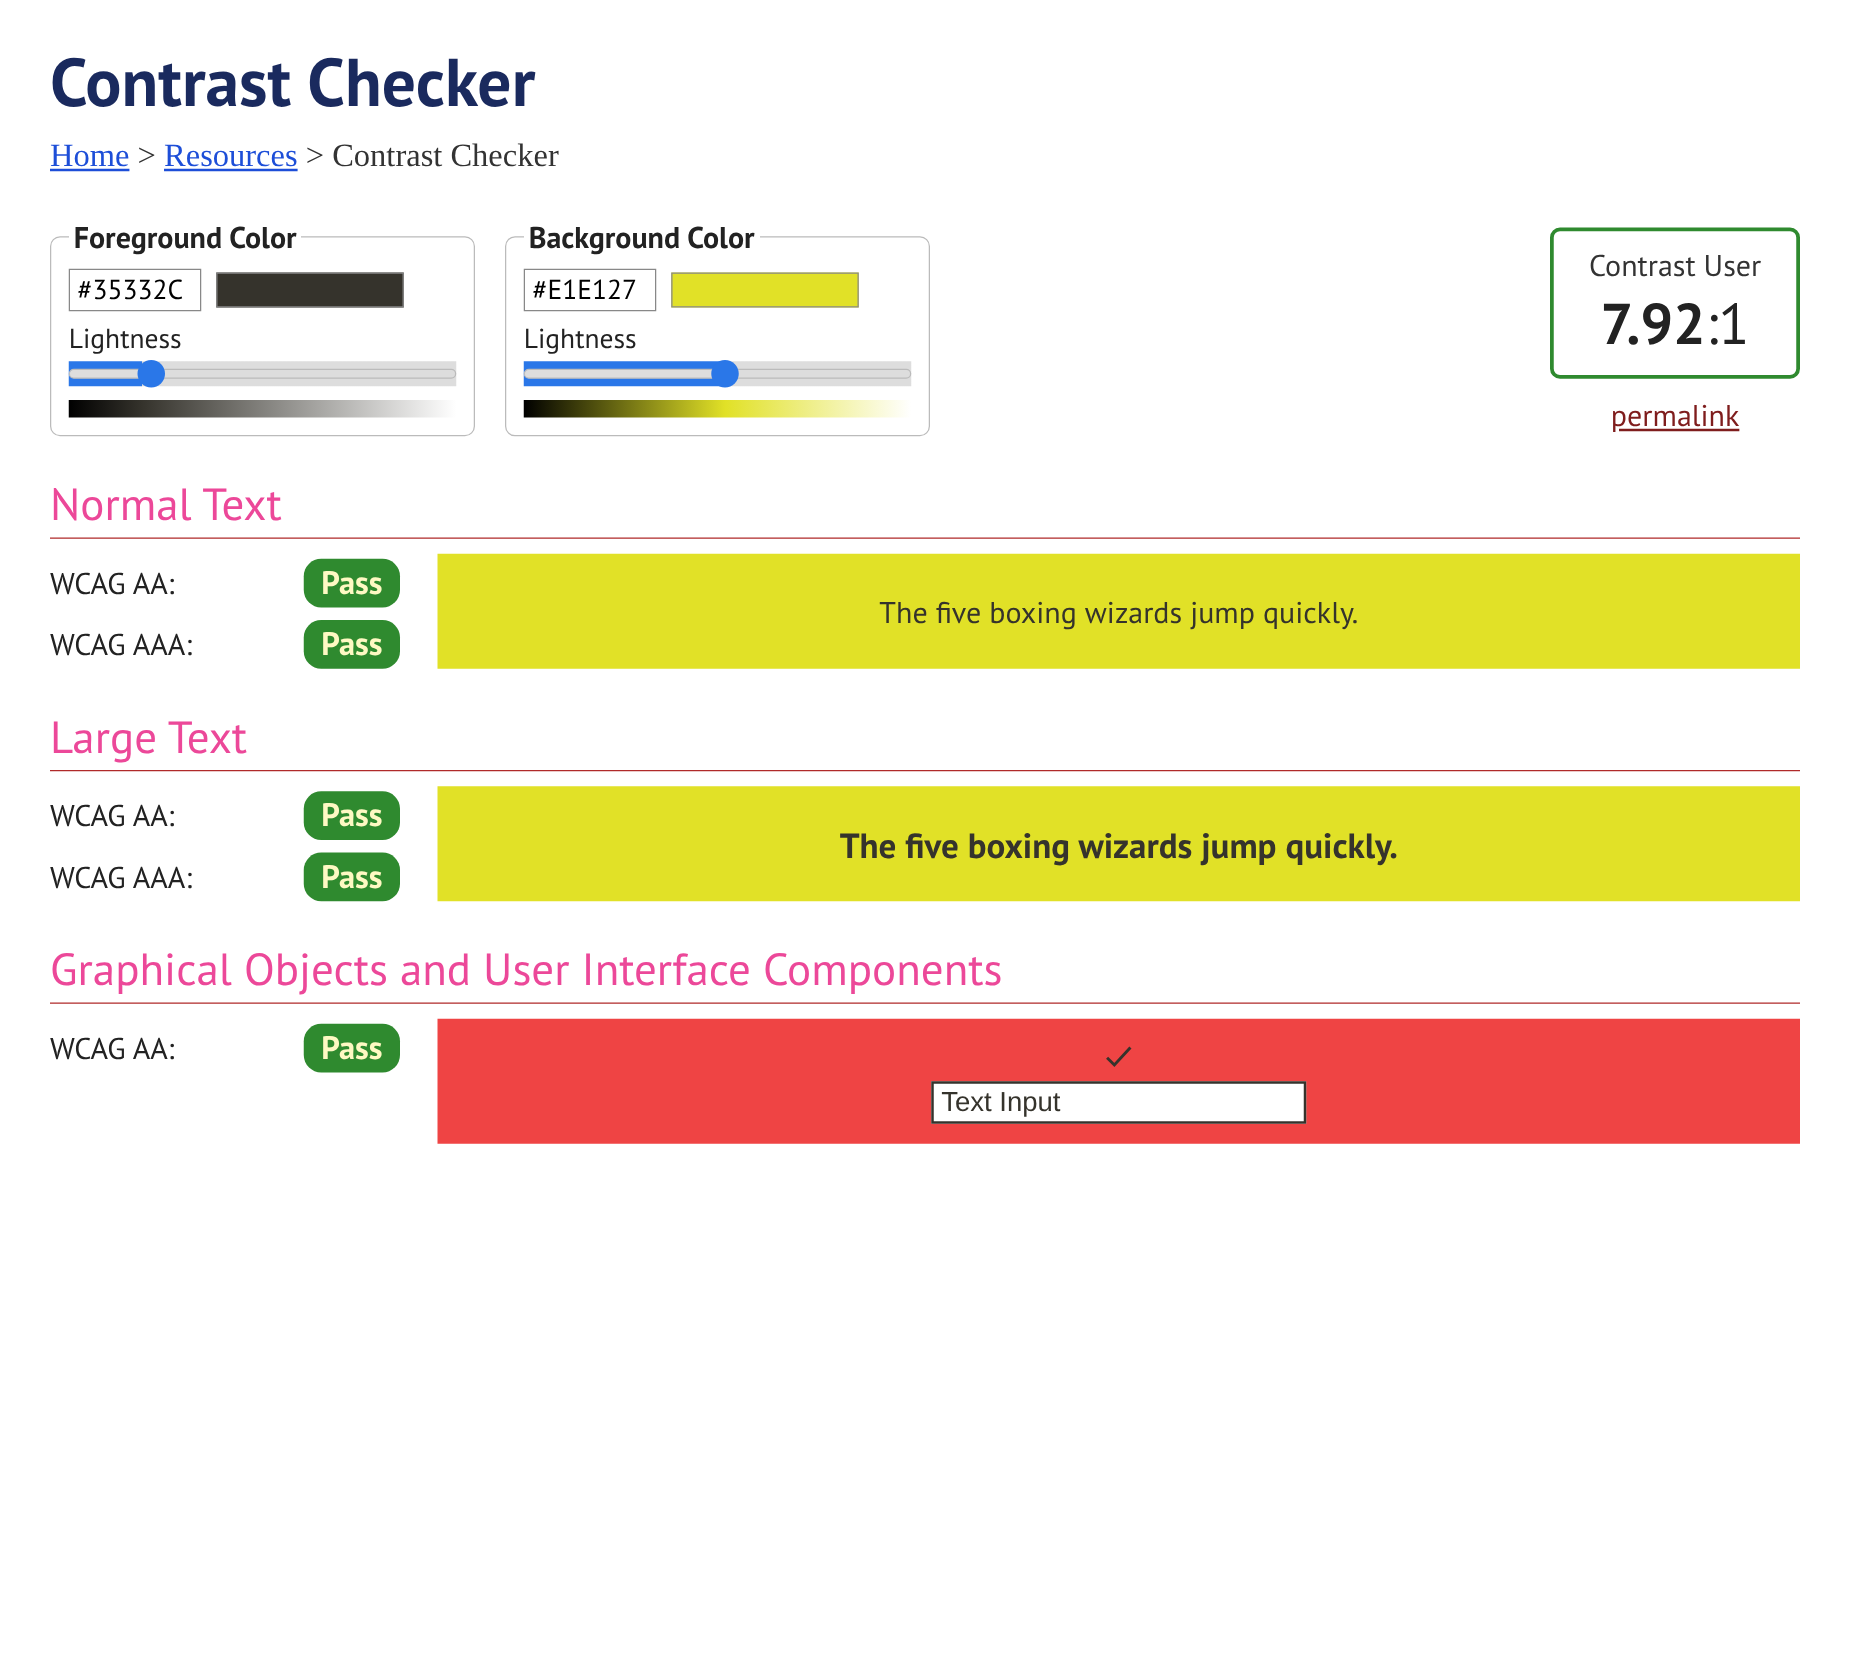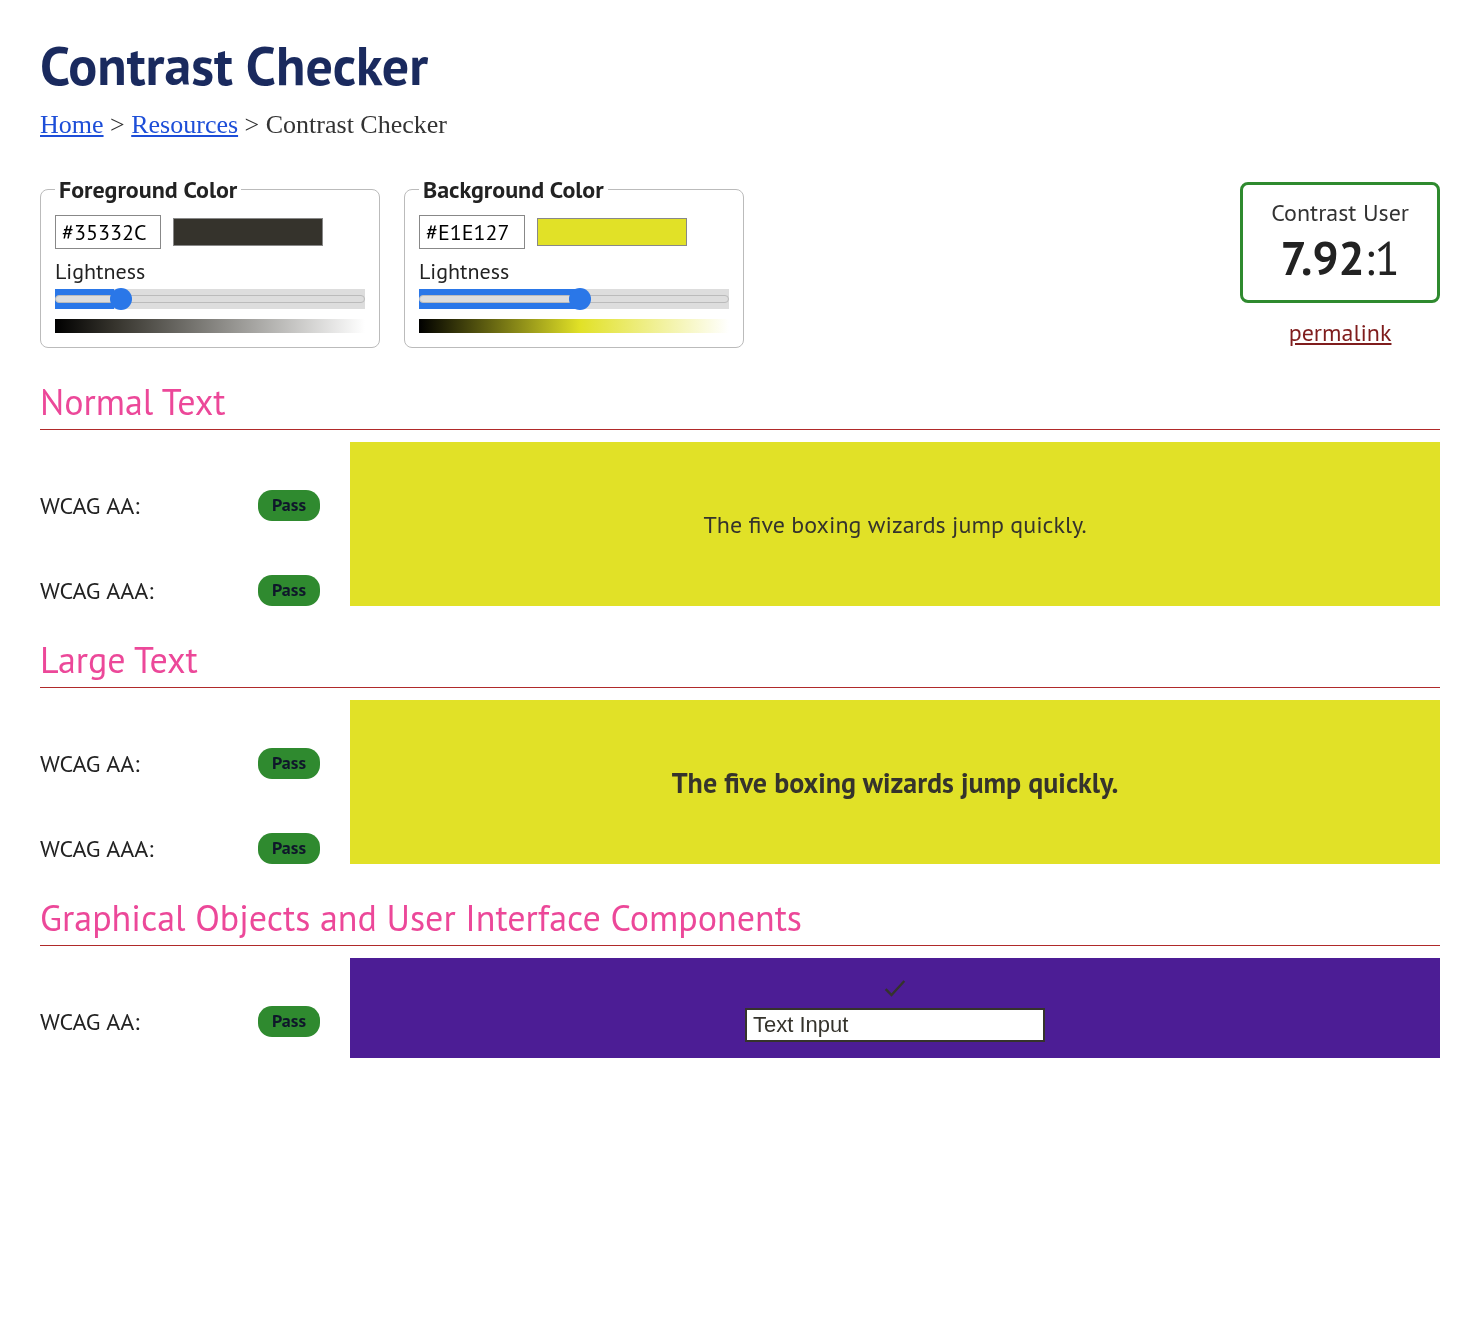--- a/index.html
+++ b/index.html
@@ -154,28 +154,28 @@
   .criteria {
     width: 280px;
     font-size: 24px;
     display: flex;
     flex-direction: column;
     gap: 10px;
     padding-top: 4px;
   }
   .criteria-line {
     display: flex;
+    align-items: center;
     justify-content: space-between;
-    margin-top: 44px;
   }
   .badge {
     background: #2f8a2f;
-    color: #0f172a;
+    color: #fef9c3;
     font-weight: 700;
-    font-size: 18px;
+    font-size: 26px;
     padding: 3px 14px;
     border-radius: 14px;
     display: inline-block;
   }
   .sample {
     flex: 1;
     display: flex;
     align-items: center;
     justify-content: center;
     min-height: 90px;
@@ -274,19 +274,19 @@
 </div>
 
 <h2 class="section">Graphical Objects and User Interface Components</h2>
 <div class="result-row">
   <div class="criteria">
     <div class="criteria-line">
       <span>WCAG AA:</span>
       <span class="badge">Pass</span>
     </div>
   </div>
-  <div id="ui-sample" class="ui-sample" style="background: #4c1d95; color: rgb(53, 51, 44);">
+  <div id="ui-sample" class="ui-sample" style="background: #ef4444; color: rgb(53, 51, 44);">
     <svg id="check-icon" viewBox="0 0 24 24" fill="none" stroke="currentColor" stroke-width="2" style="stroke: rgb(53, 51, 44);">
         <polyline points="4 13 9 18 20 6"></polyline>
       </svg>
     <input id="sample-input" class="sample-input" value="Text Input" style="border: 2px solid rgb(53, 51, 44); color: rgb(53, 51, 44);">
   </div>
 </div>
 
 </body></html>

